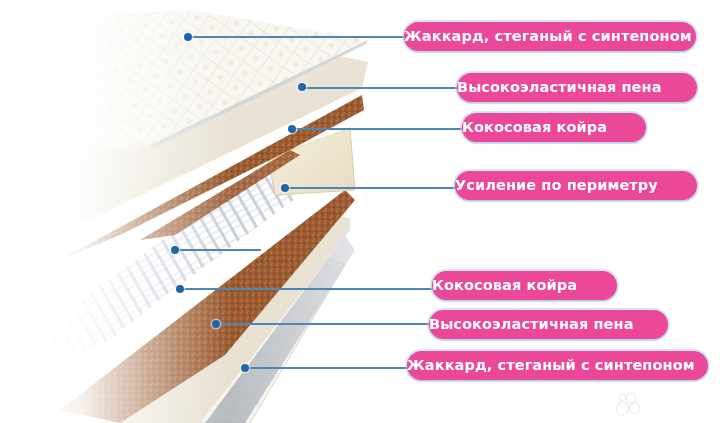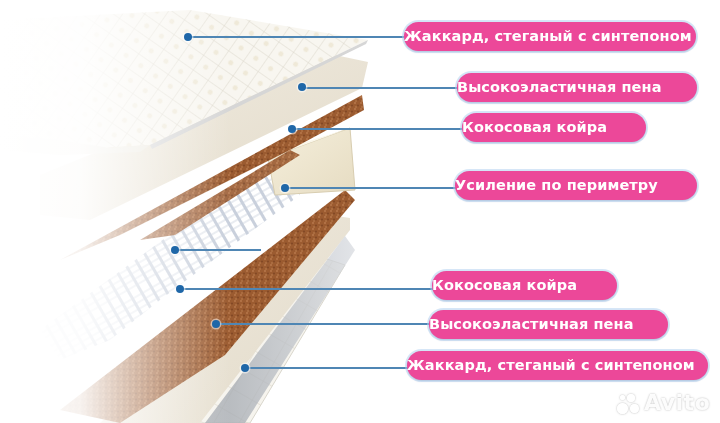--- a/index.html
+++ b/index.html
@@ -106,14 +106,13 @@
   <div class="pill" style="left:432px;top:271px;width:185px;"><span>Кокосовая койра</span></div>
   <div class="pill" style="left:429px;top:310px;width:239px;"><span>Высокоэластичная пена</span></div>
   <div class="pill" style="left:407px;top:351px;width:301px;"><span>Жаккард, стеганый с синтепоном</span></div>
 
   <div class="wm-dots">
     <i style="left:0;top:11px;width:11px;height:11px;"></i>
     <i style="left:10px;top:2px;width:8px;height:8px;"></i>
     <i style="left:13px;top:12px;width:9px;height:9px;"></i>
     <i style="left:3px;top:3px;width:5px;height:5px;"></i>
   </div>
-  <div class="watermark" style="left:644px;">Avito</div>
 </div>
 
 </body></html>

